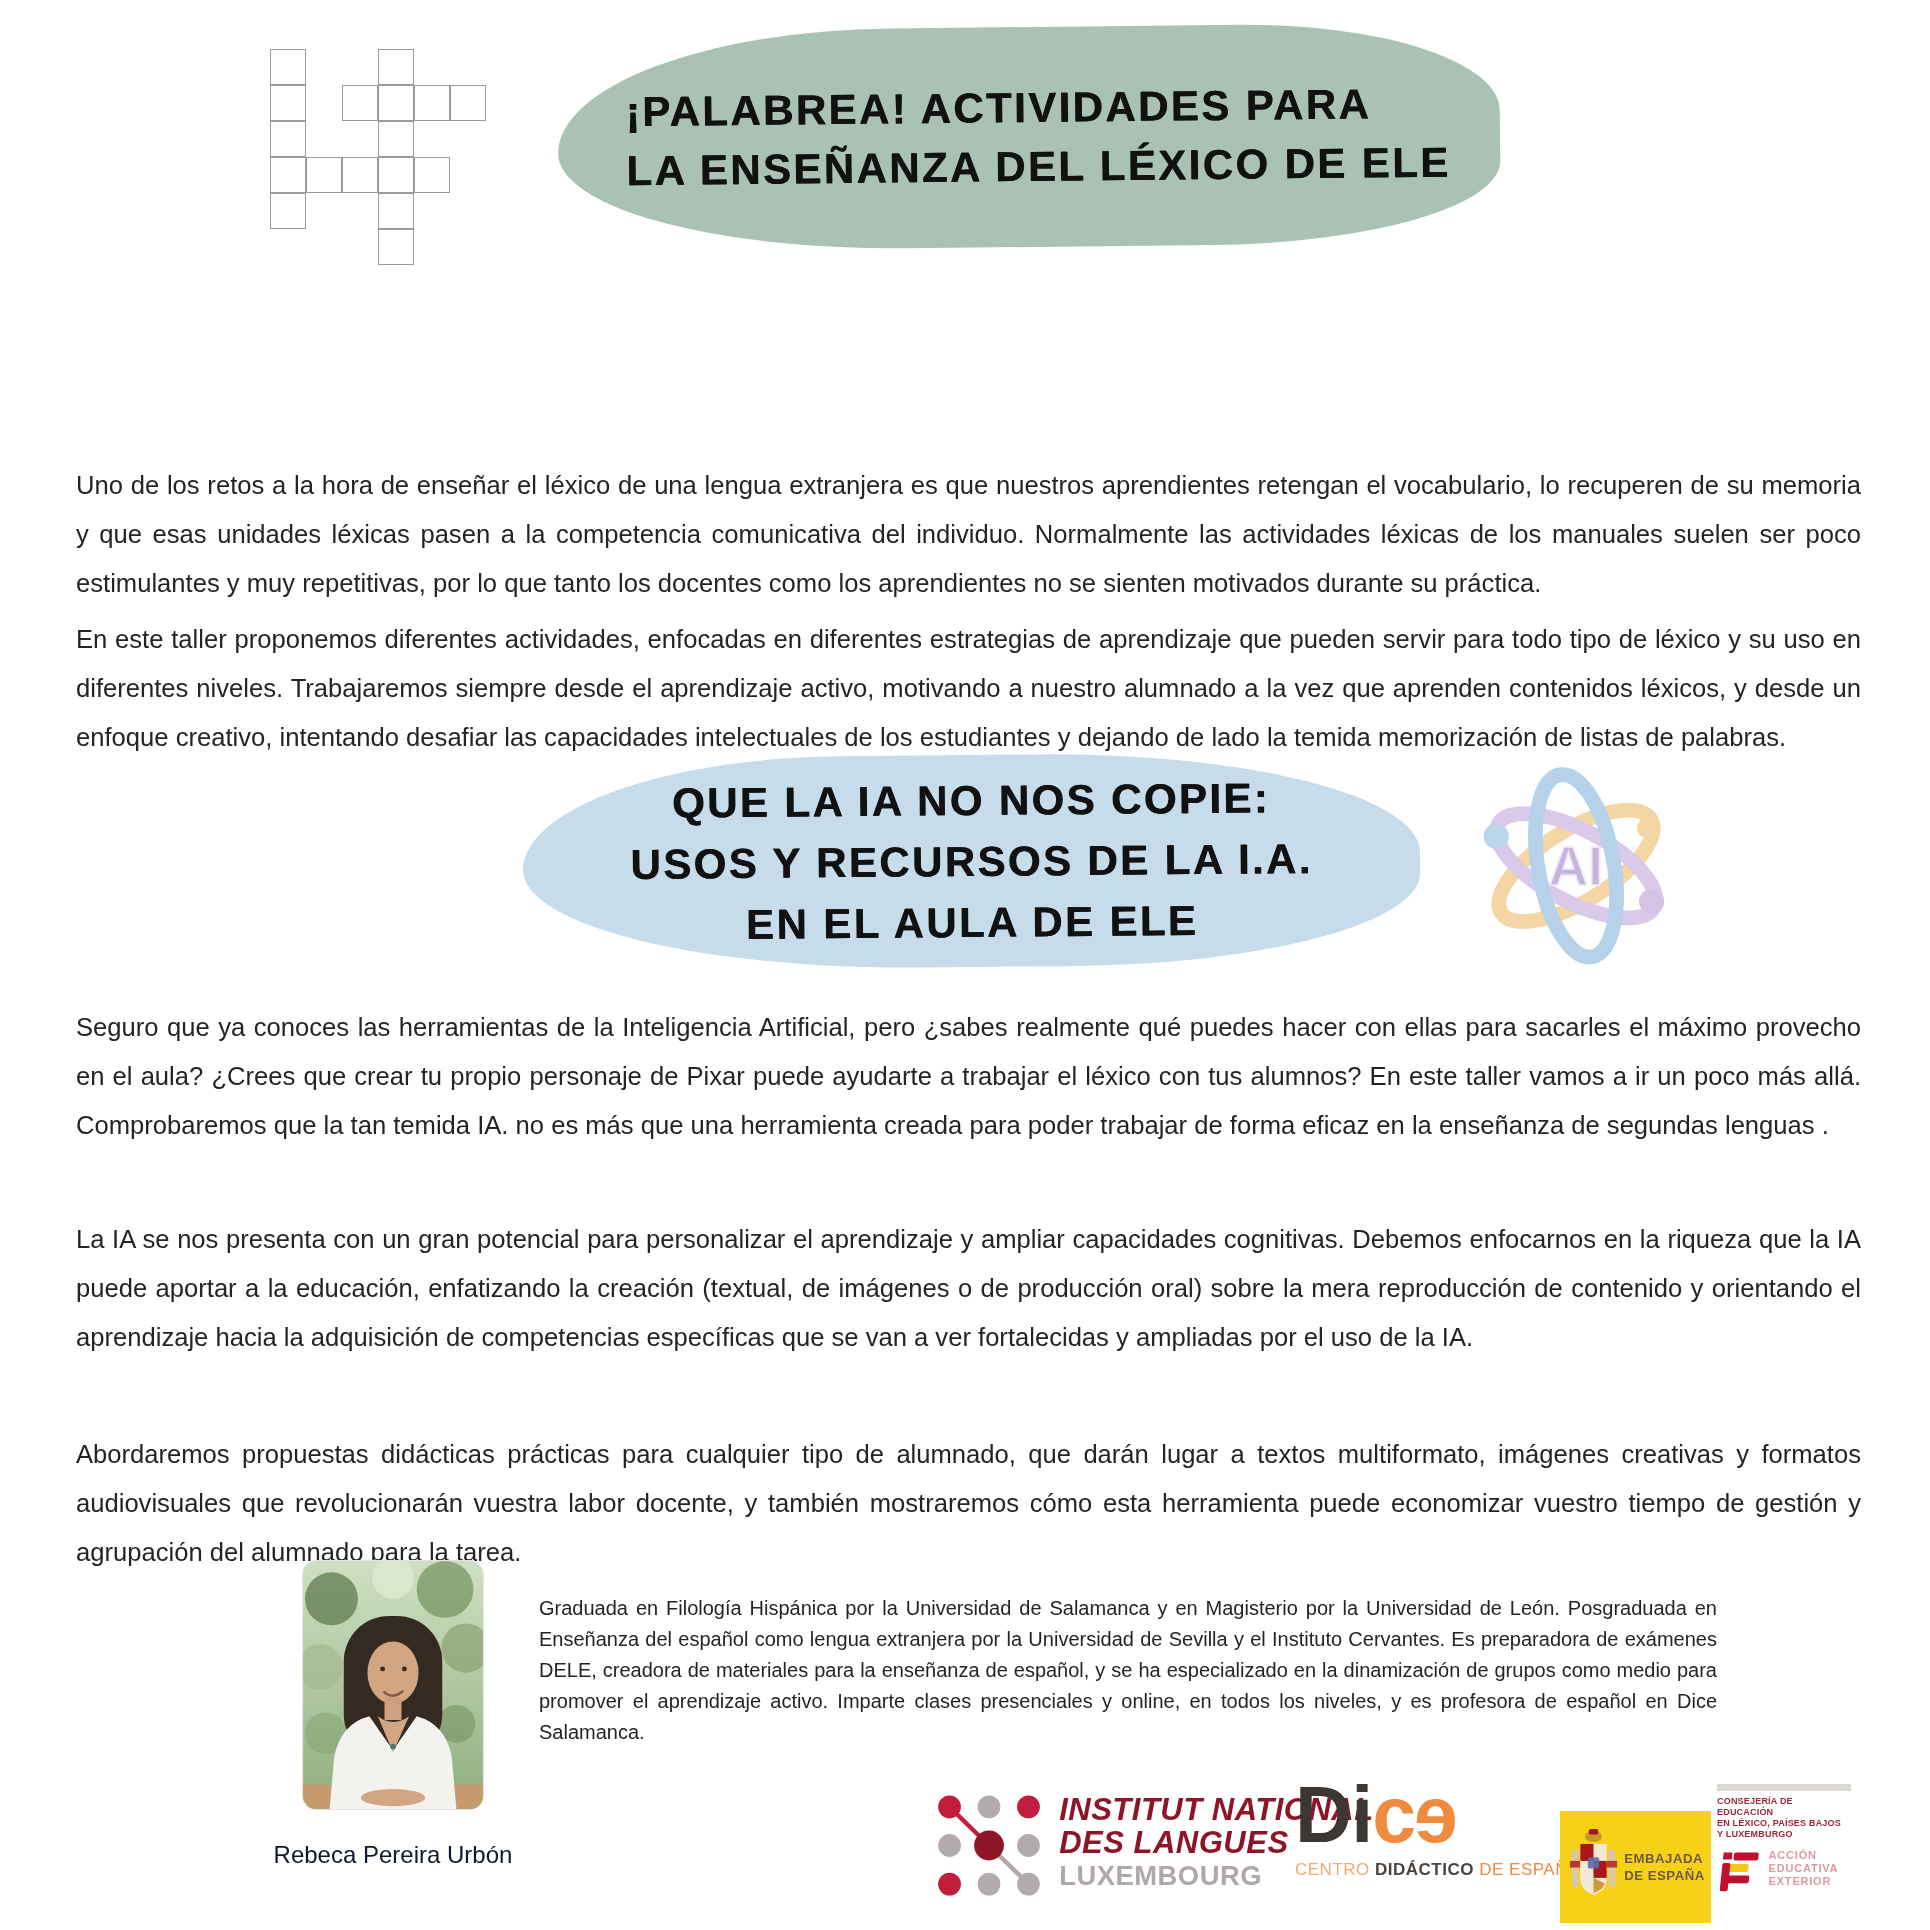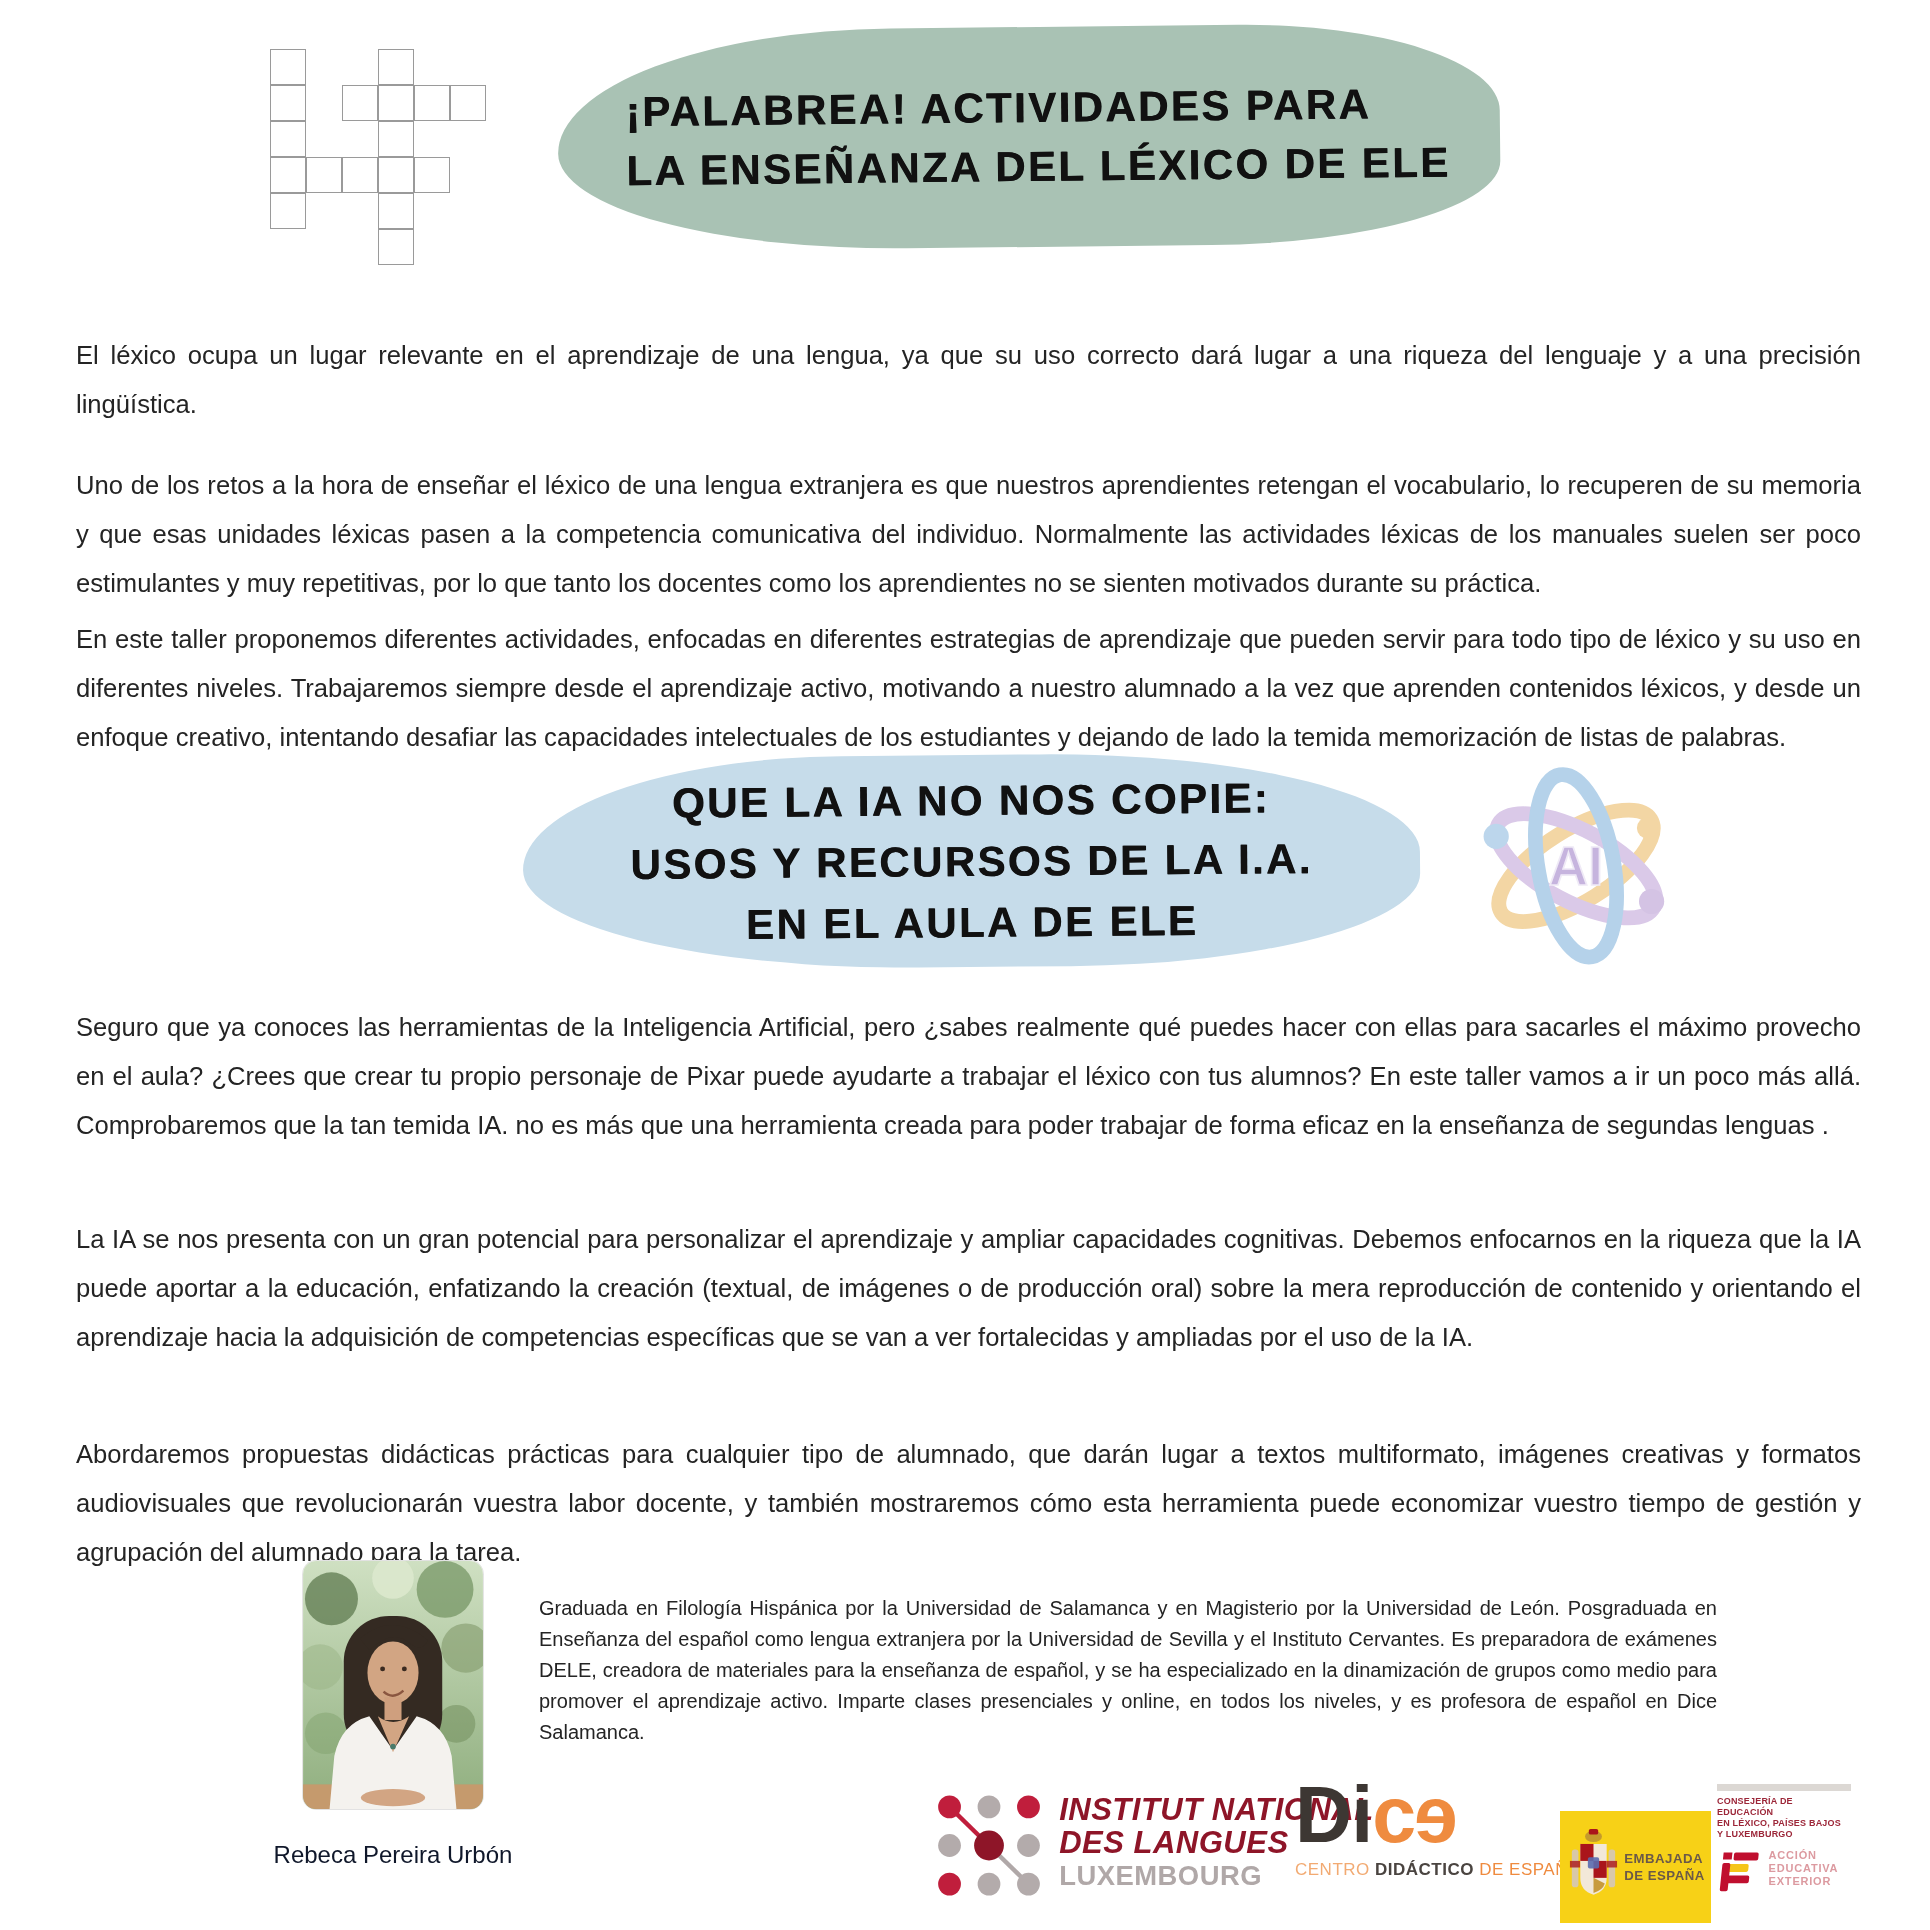--- a/index.html
+++ b/index.html
@@ -130,21 +130,20 @@
       <div class="cw-cell" style="left: 0px; top: 144px;"></div>
       <div class="cw-cell" style="left: 108px; top: 144px;"></div>
       <div class="cw-cell" style="left: 108px; top: 180px;"></div>
     </div>
 
   <div class="abs blob-green">
     <div class="t-line">¡PALABREA! ACTIVIDADES PARA</div>
     <div class="t-line">LA ENSEÑANZA DEL LÉXICO DE ELE</div>
   </div>
 
-  <p class="abs para p1">El léxico ocupa un lugar relevante en el aprendizaje de una lengua, ya que su uso correcto dará lugar a una riqueza del lenguaje y a una precisión lingüística.</p>
   <p class="abs para p2">Uno de los retos a la hora de enseñar el léxico de una lengua extranjera es que nuestros aprendientes retengan el vocabulario, lo recuperen de su memoria y que esas unidades léxicas pasen a la competencia comunicativa del individuo. Normalmente las actividades léxicas de los manuales suelen ser poco estimulantes y muy repetitivas, por lo que tanto los docentes como los aprendientes no se sienten motivados durante su práctica.</p>
   <p class="abs para p3">En este taller proponemos diferentes actividades, enfocadas en diferentes estrategias de aprendizaje que pueden servir para todo tipo de léxico y su uso en diferentes niveles. Trabajaremos siempre desde el aprendizaje activo, motivando a nuestro alumnado a la vez que aprenden contenidos léxicos, y desde un enfoque creativo, intentando desafiar las capacidades intelectuales de los estudiantes y dejando de lado la temida memorización de listas de palabras.</p>
 
   <div class="abs blob-blue">
     <div class="t-line">QUE LA IA NO NOS COPIE:</div>
     <div class="t-line">USOS Y RECURSOS DE LA I.A.</div>
     <div class="t-line">EN EL AULA DE ELE</div>
   </div>
 
   <div class="abs ai-icon">

